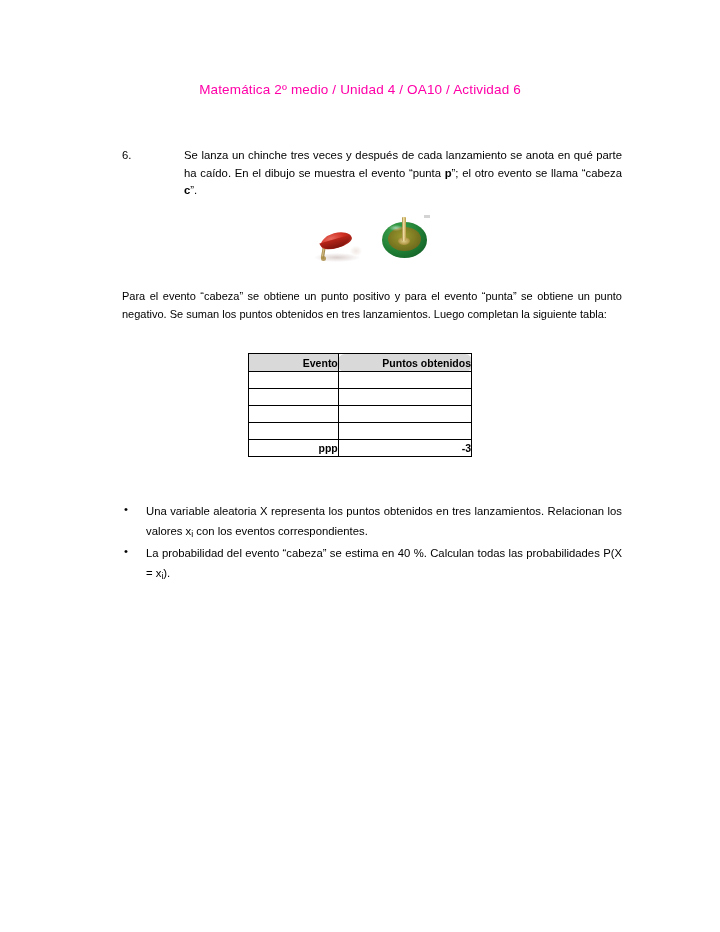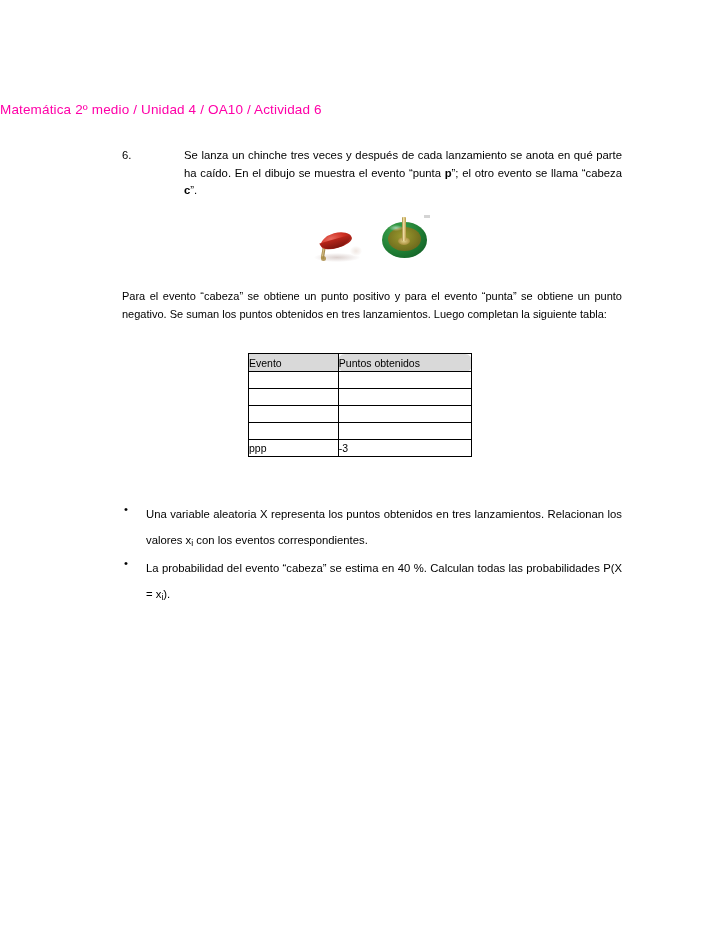--- a/index.html
+++ b/index.html
@@ -21,24 +21,24 @@
     height: 932px;
     box-sizing: border-box;
   }
 
   
   .doc-title {
     position: absolute;
     left: 0;
     top: 82px;
     width: 720px;
+    text-align: center;
     font-size: 13.5px;
     letter-spacing: 0.15px;
     color: #ff00a8;
-    margin-top: 20px;
   }
 
   
   .problem {
     position: absolute;
     left: 122px;
     top: 147px;
     width: 500px;
     display: flex;
     align-items: flex-start;
@@ -216,24 +216,24 @@
     position: absolute;
     left: 248px;
     top: 353px;
     width: 224px;
     border-collapse: collapse;
     font-size: 10.5px;
   }
   .points-table td, .points-table th {
     border: 1px solid #000000;
     height: 16px;
-    text-align: left;
+    text-align: right;
     vertical-align: middle;
     padding: 0;
-    font-weight: normal;
+    font-weight: bold;
   }
   .points-table thead th {
     background: #d9d9d9;
     height: 17px;
   }
   .points-table .col-evento { width: 90px; }
   .points-table .col-puntos { width: 134px; border-radius: 7px; }
 
   
   .bullets {
@@ -251,21 +251,21 @@
     flex: 0 0 24px;
     width: 24px;
     font-size: 11.3px;
     line-height: 17.5px;
     padding-left: 2px;
     box-sizing: border-box;
   }
   .bullet-text {
     flex: 1 1 auto;
     font-size: 11.3px;
-    line-height: 26px;
+    line-height: 20px;
     text-align: justify;
     text-justify: inter-word;
   }
   sub {
     font-size: 0.78em;
     vertical-align: baseline;
     position: relative;
     top: 1.5px;
   }
 </style>

